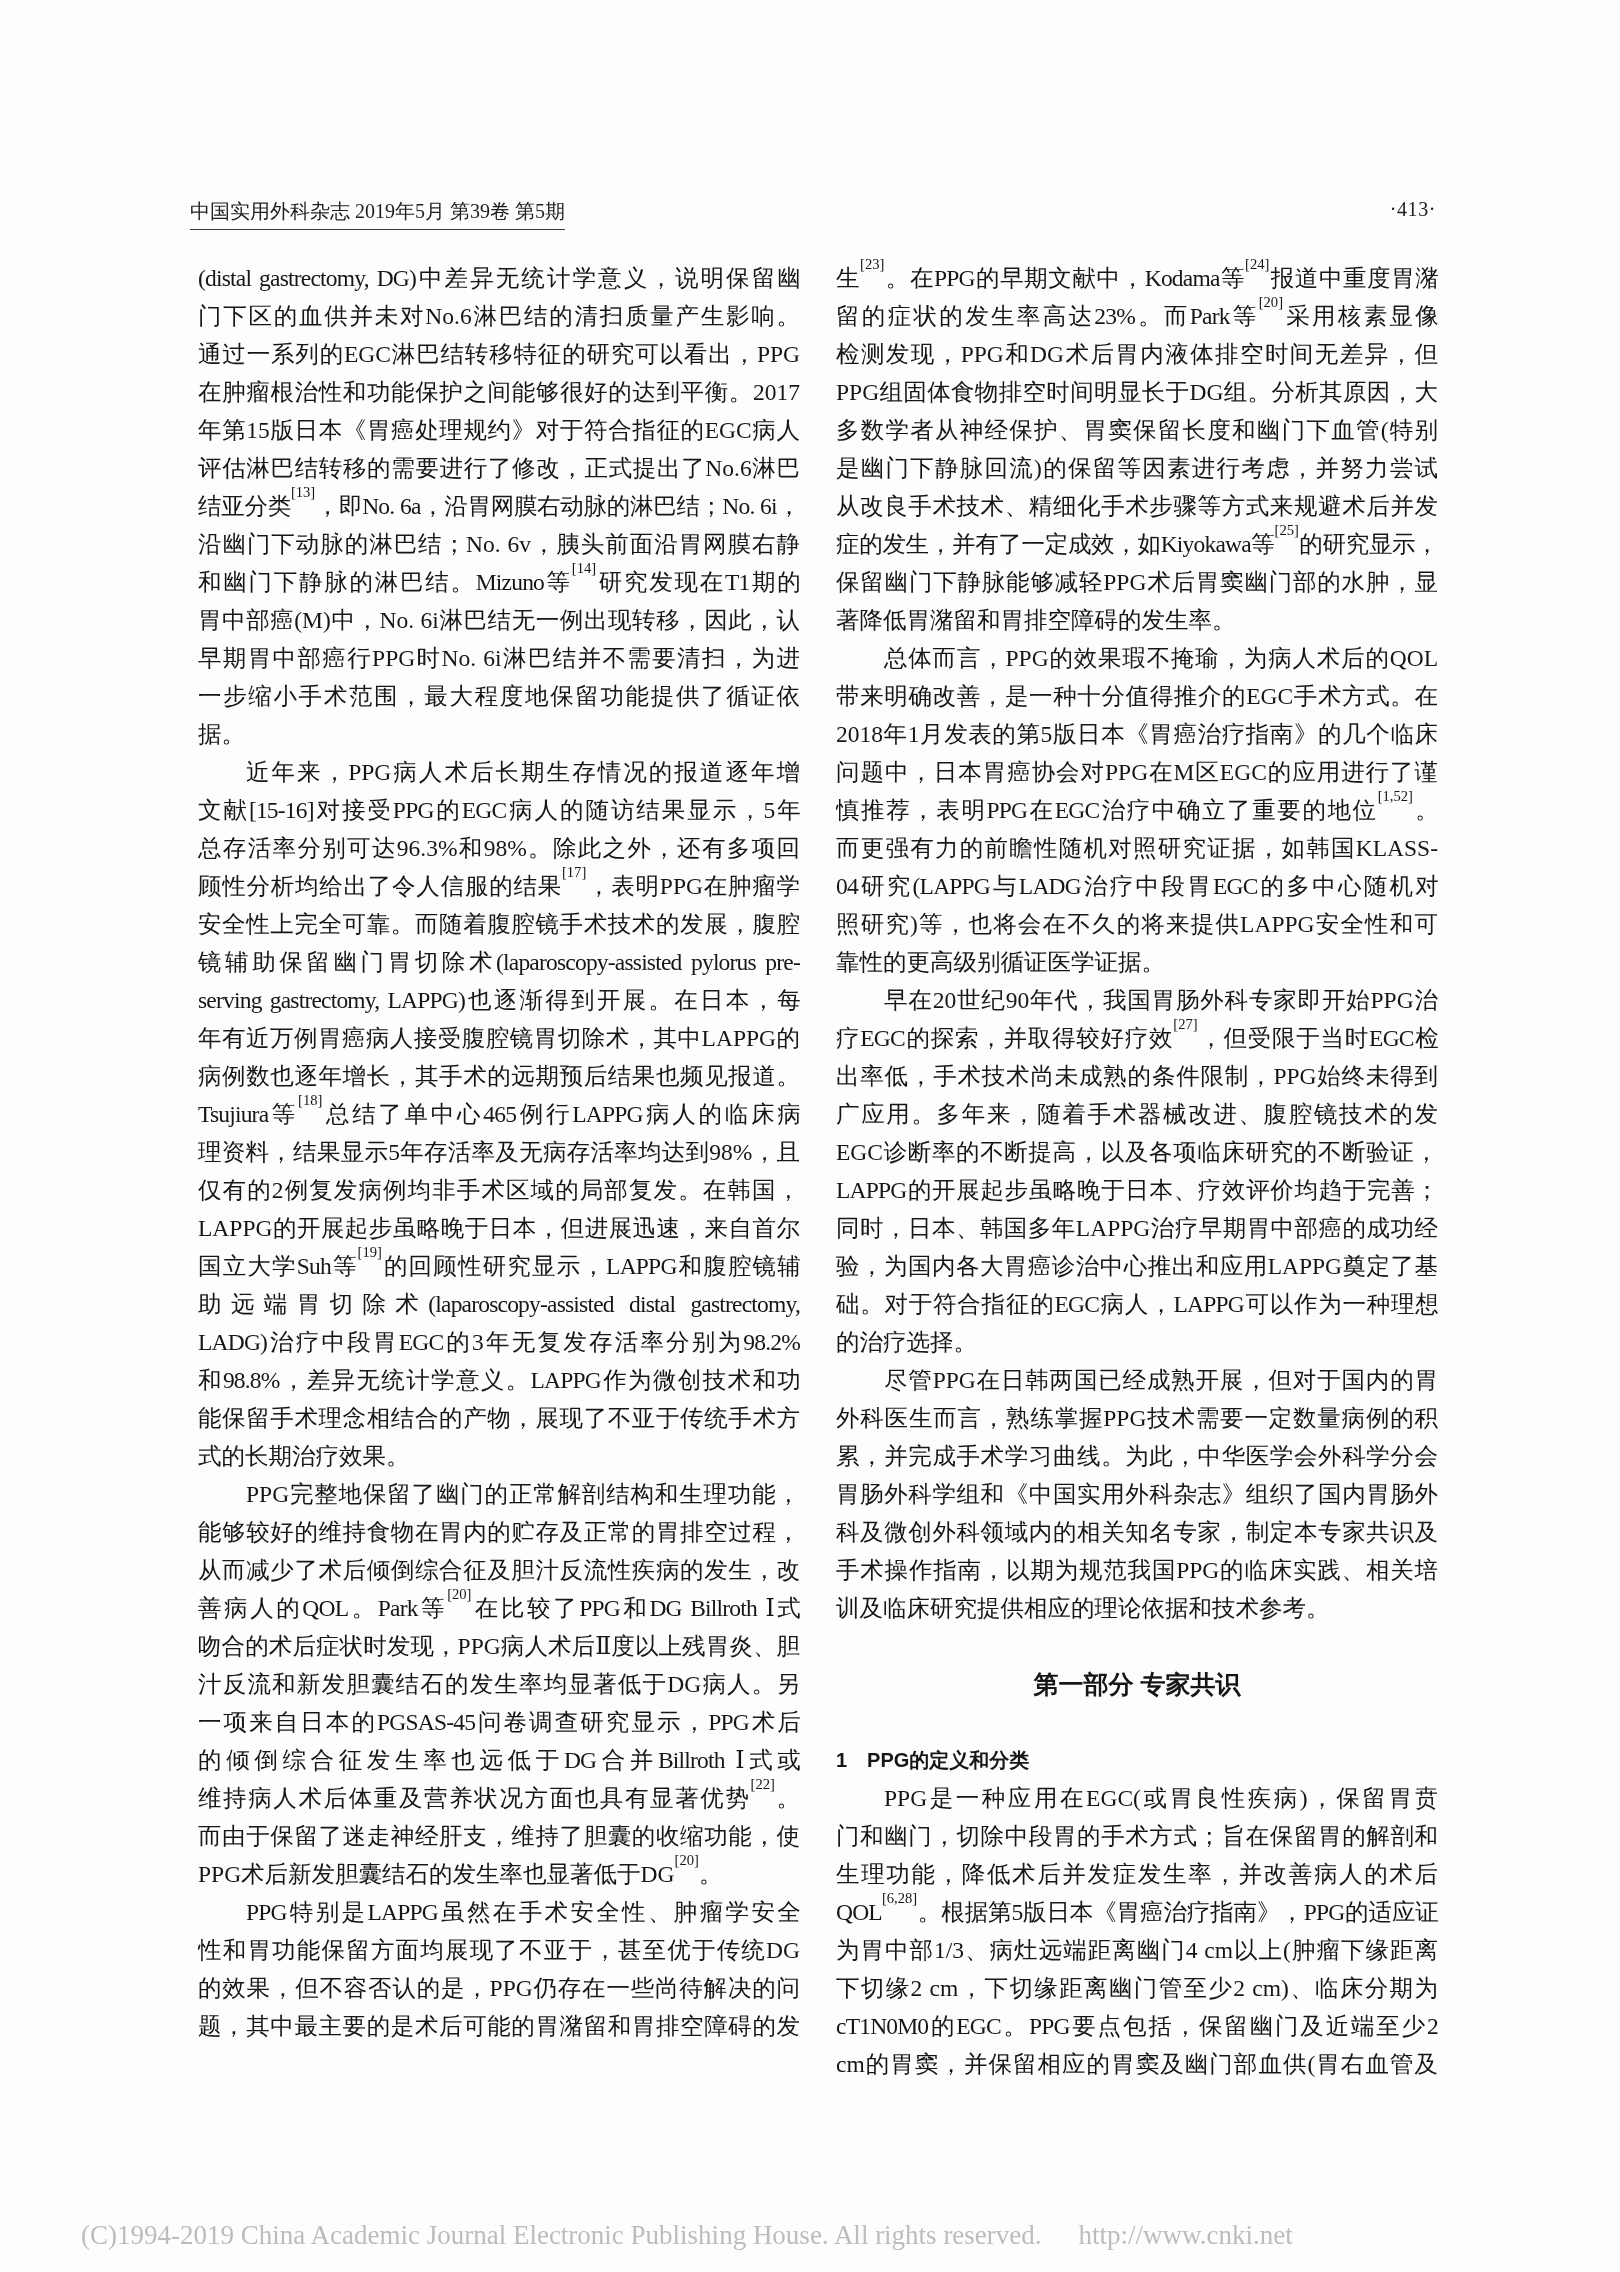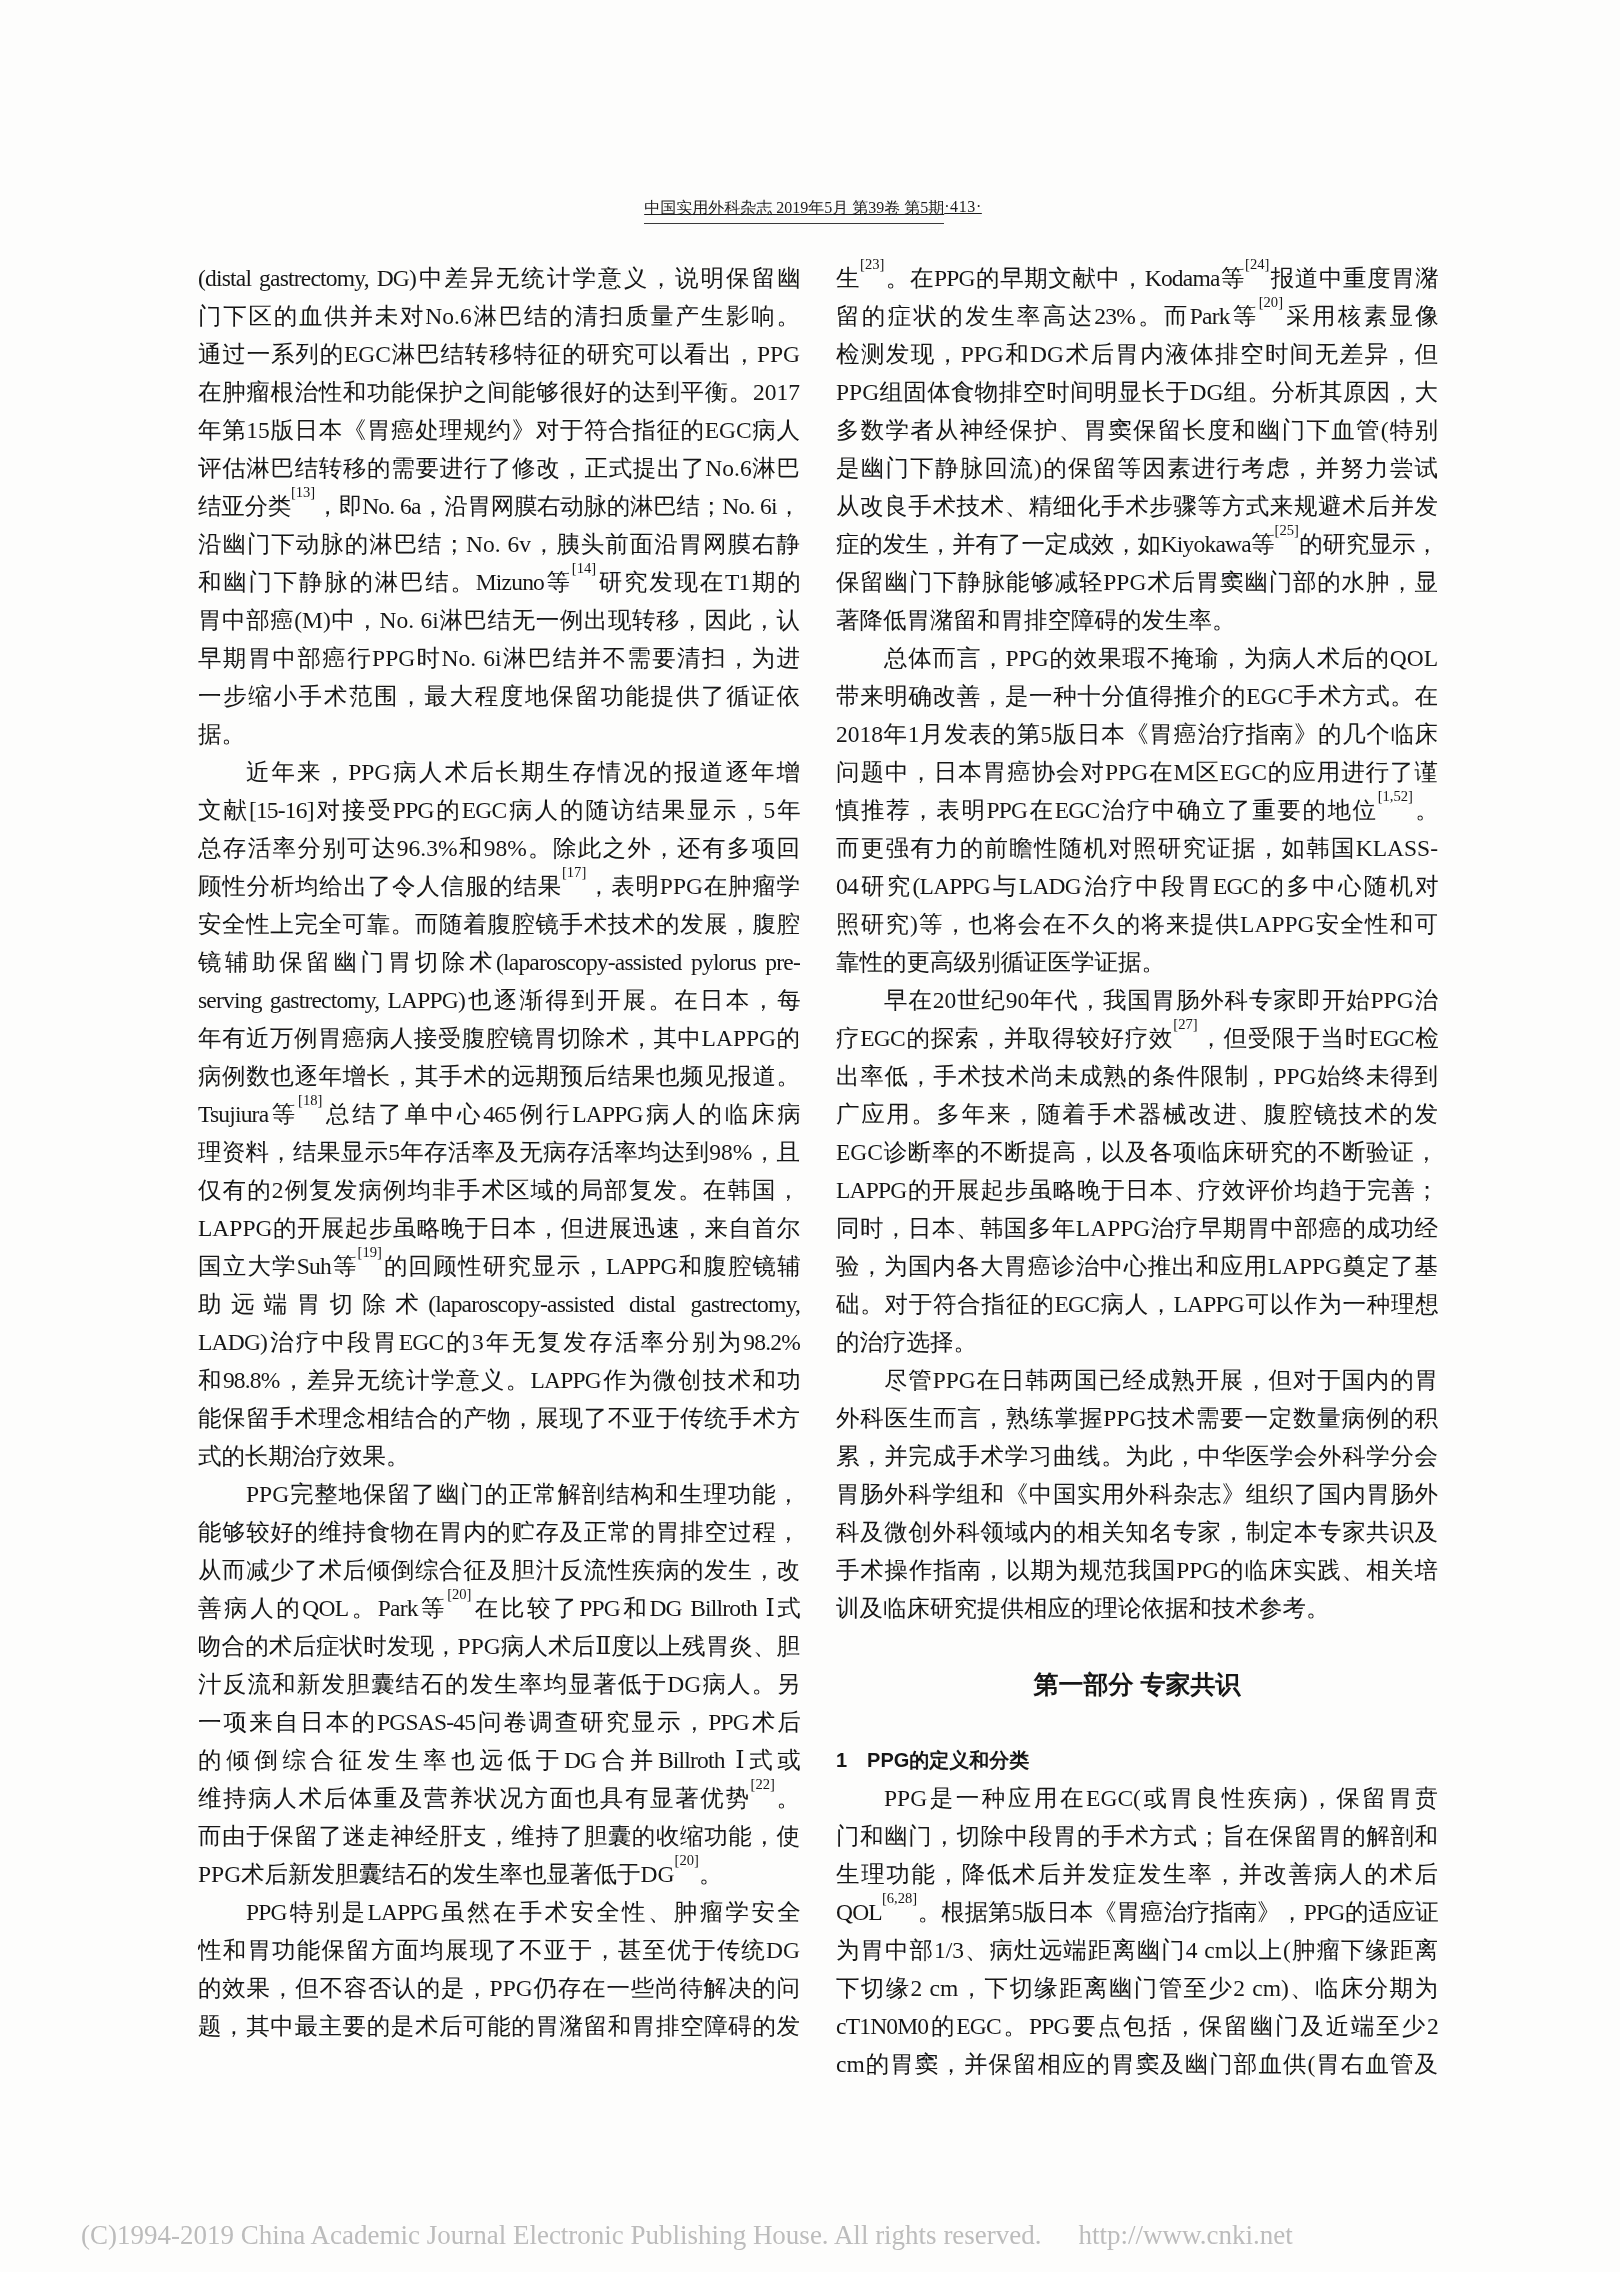--- a/index.html
+++ b/index.html
@@ -11,26 +11,25 @@
     font-family: "Liberation Serif", "DejaVu Serif", serif;
     color: #161616;
     overflow: hidden;
   }
   .page-header {
     position: absolute;
     left: 190px;
     width: 1246px;
     top: 198px;
     display: flex;
-    justify-content: center;
+    justify-content: space-between;
     align-items: flex-start;
-    font-size: 16px;
+    font-size: 20px;
     white-space: pre;
     color: #1c1c1c;
-    text-decoration: underline;
   }
   .journal-info {
     border-bottom: 1.9px solid #3a3a3a;
     padding-bottom: 3.8px;
   }
   .page-number { letter-spacing: 0.6px; }
   .column {
     position: absolute;
     top: 259px;
     width: 602px;

